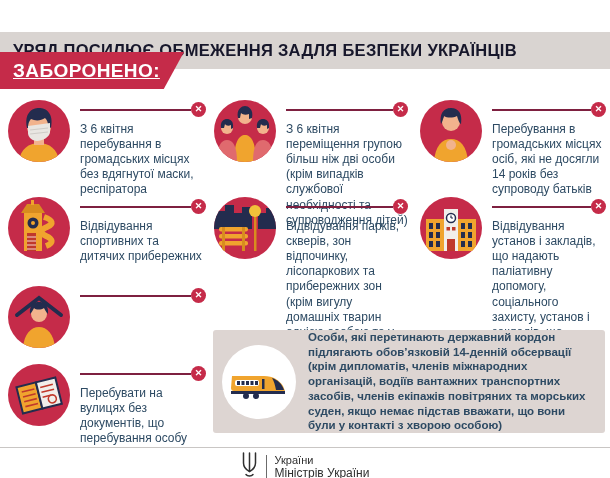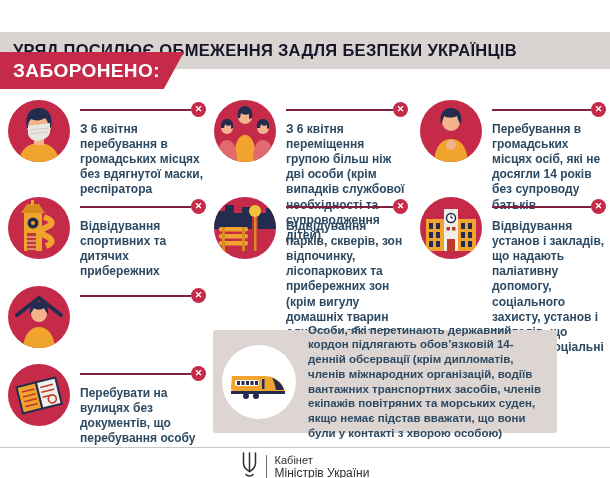--- a/index.html
+++ b/index.html
@@ -6,32 +6,32 @@
   body { font-family:"Liberation Sans", sans-serif; background:#888; }
   .canvas { position:relative; width:610px; height:478px; background:#ffffff; overflow:hidden; margin:0 auto; }
 
   .topbar { position:absolute; top:4px; left:0; right:0; height:37px; background:#d9d4d1;
             display:flex; align-items:center; padding-left:13px;margin-top:28px; }
   .topbar-title { font-size:16.5px; font-weight:700; letter-spacing:.3px; color:#17172b; }
 
   .banner { position:absolute; top:52px; left:0; width:184px; height:37px; background:#c52b49;
             clip-path:polygon(0 0,100% 0,89% 100%,0 100%);
             display:flex; align-items:center; padding-left:13px; }
-  .banner-label { font-size:19px; font-weight:800; color:#ffffff; letter-spacing:.4px; }
+  .banner-label { font-size:19px; font-weight:800; color:#ffffff; letter-spacing:.4px;text-decoration:underline; }
 
   .item { position:absolute; display:flex; gap:10px; }
   .item .icon-wrap { width:62px; height:62px; flex:0 0 62px; }
   .item-body { flex:1; padding-top:2px; }
   .strike { display:flex; align-items:center; height:15px; margin-bottom:5px; }
   .strike .line { flex:1; height:2px; background:#7e2040; }
   .x-badge { width:15px; height:15px; border-radius:50%; background:#c52b49; color:#fff;
              font-size:9px; font-weight:700; display:flex; align-items:center; justify-content:center; line-height:1; }
-  .item-text { font-size:12px; line-height:1.26; color:#2d4a63; font-weight:700; }
-
-  .border-box { position:absolute; left:213px; top:330px; width:344px; height:103px; background:#ddd5d2;
+  .item-text { font-size:12px; line-height:1.26; color:#2d4a63; font-weight:400; }
+
+  .border-box { position:absolute; left:213px; top:330px; width:392px; height:103px; background:#ddd5d2;
                 border-radius:3px; display:flex; align-items:center; gap:12px; padding:0 10px 0 9px; }
   .train-circle { width:74px; height:74px; flex:0 0 74px; }
   .border-text { font-size:11.5px; line-height:1.28; color:#2d4a63; font-weight:600; }
 
   .footer-line { position:absolute; left:0; right:0; top:447px; height:1px; background:#c9c6c4; }
   .footer { position:absolute; left:0; right:0; top:452px; display:flex; justify-content:center;
             align-items:center; gap:8px; }
   .footer-divider { width:1px; height:24px; background:#6b6b6b; }
   .org { color:#2f2f2f; }
   .org-line1 { font-size:11px; }
@@ -341,18 +341,18 @@
   <div class="footer">
     <span>
       <svg width="17" height="26" viewBox="0 0 17 26" fill="none" stroke="#2f2f2f" stroke-width="1.5" stroke-linecap="round" stroke-linejoin="round">
         <path d="M2.5 1v10c0 5 3 7 6 8.5 3-1.5 6-3.5 6-8.5V1"></path>
         <path d="M8.5 1v18.5"></path>
         <path d="M5 22.5c1.5 2 5.5 2 7 0"></path>
       </svg>
     </span>
     <span class="footer-divider"></span>
     <span class="org">
-      <div class="org-line1">Кабінет</div>
+      <div class="org-line1">України</div>
       <div class="org-line2">Міністрів України</div>
     </span>
   </div>
 
 </div>
 
 </body></html>

